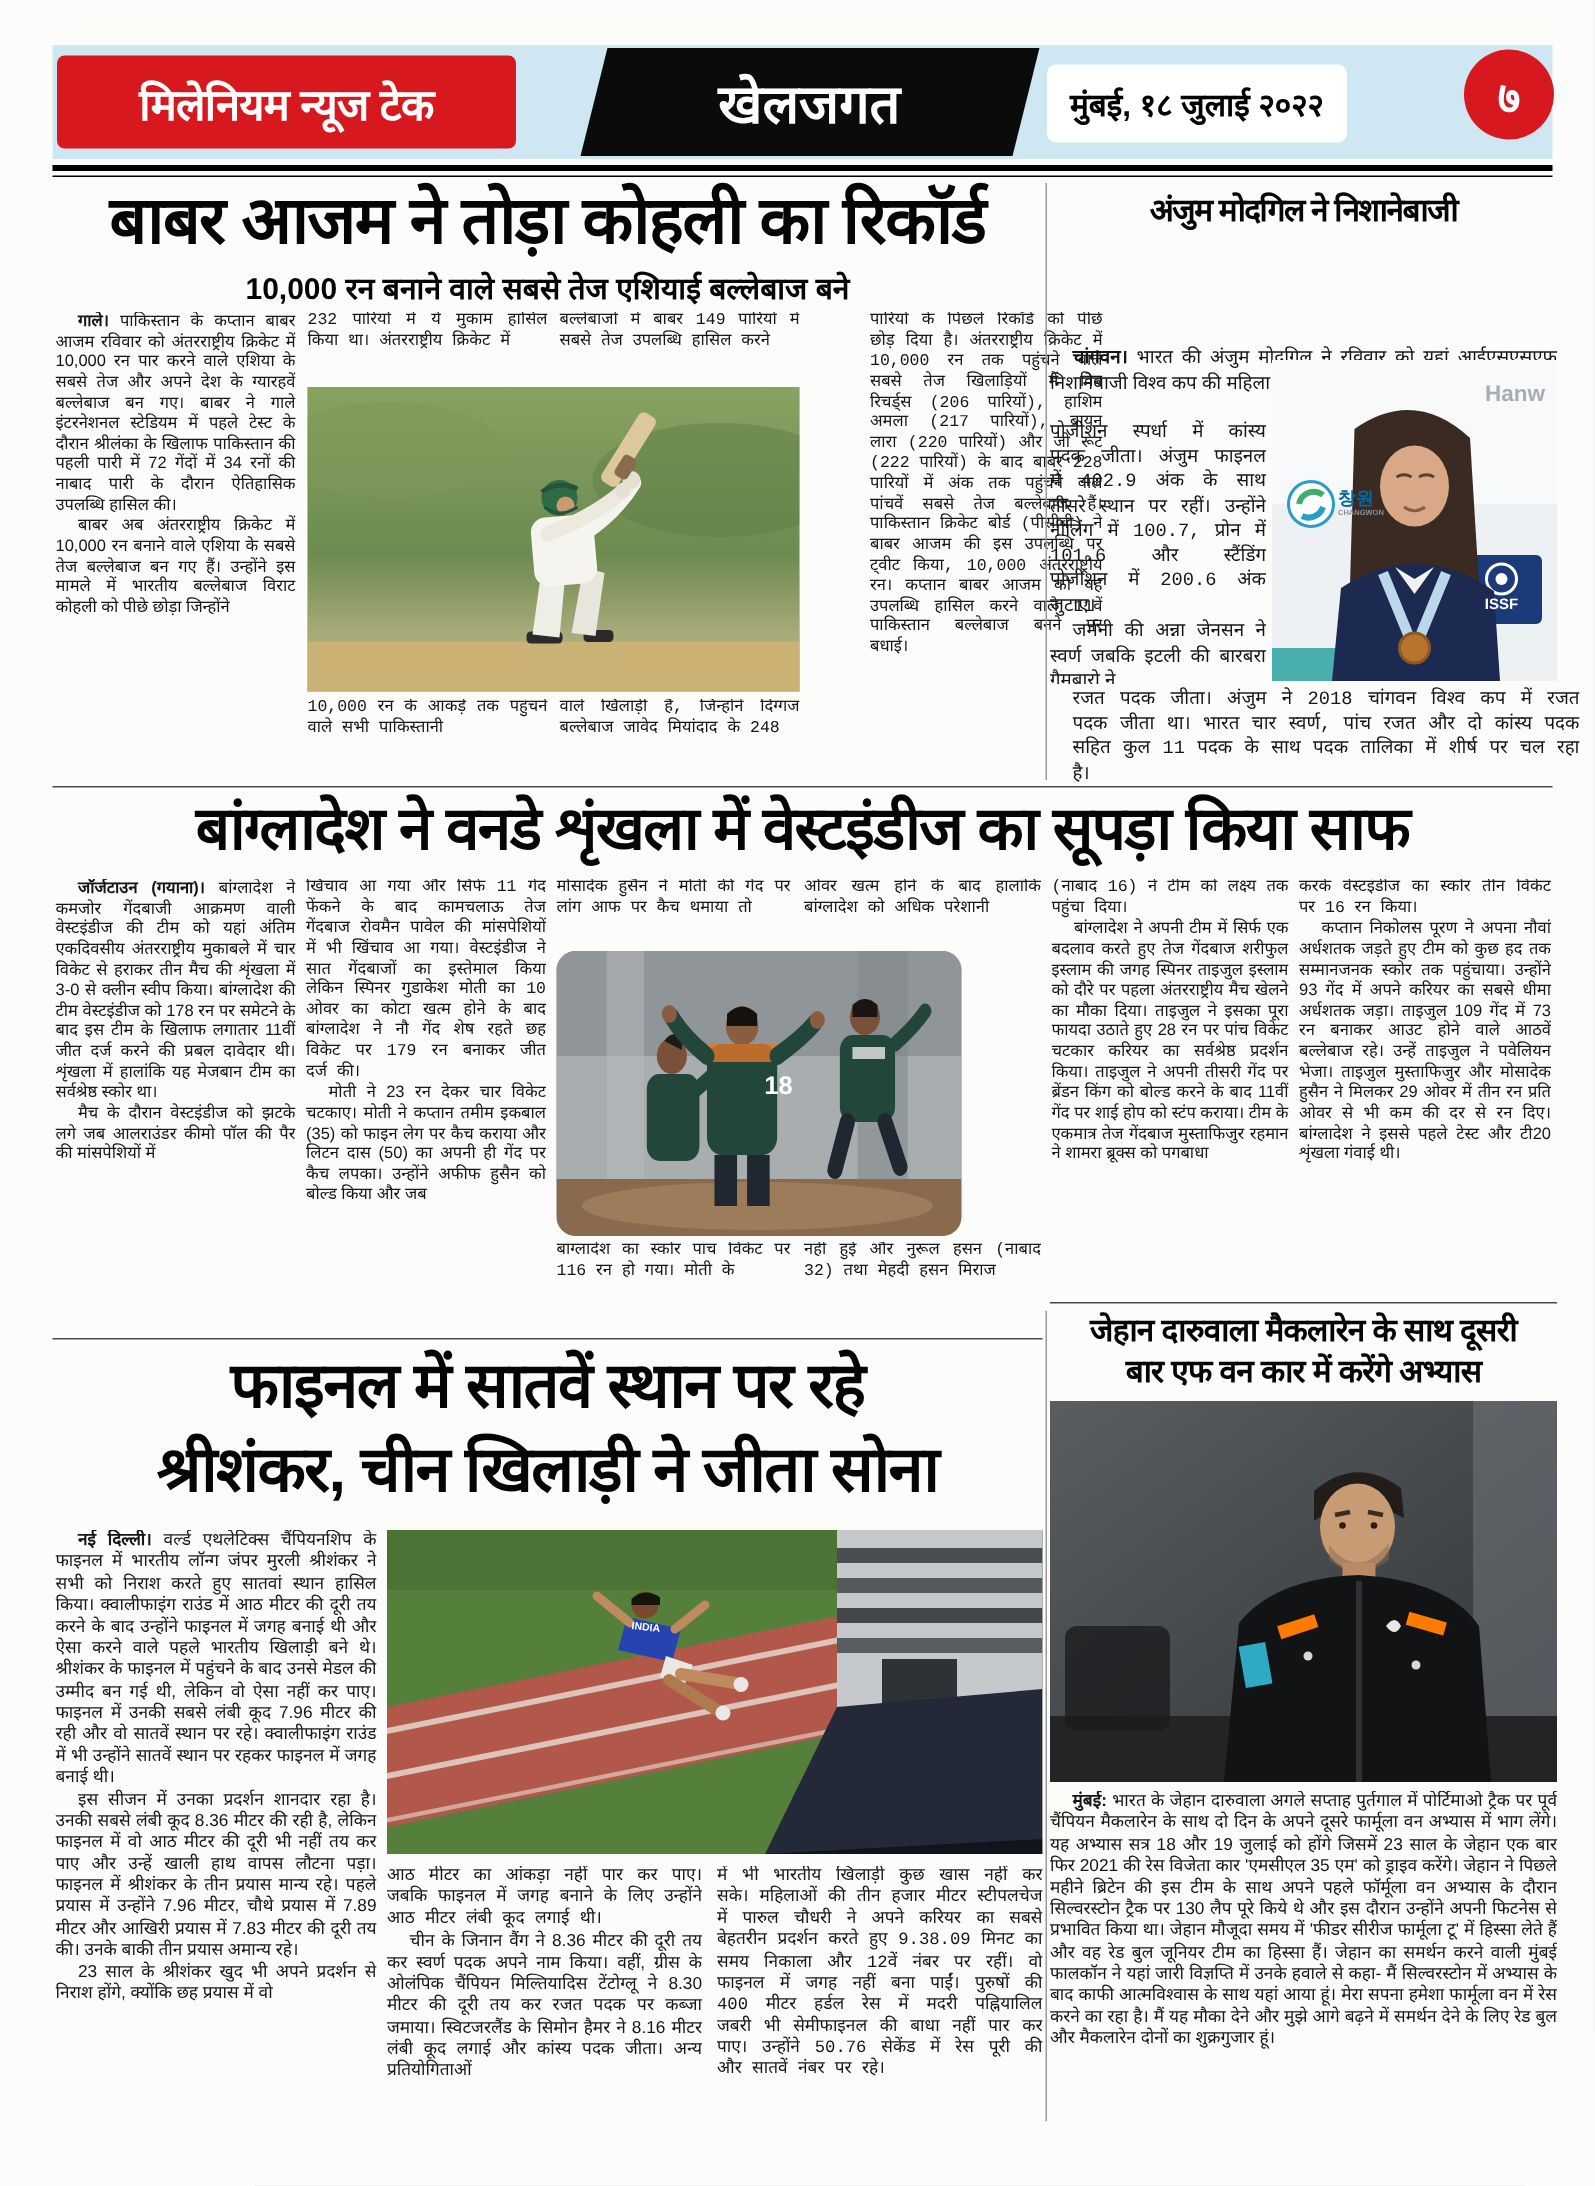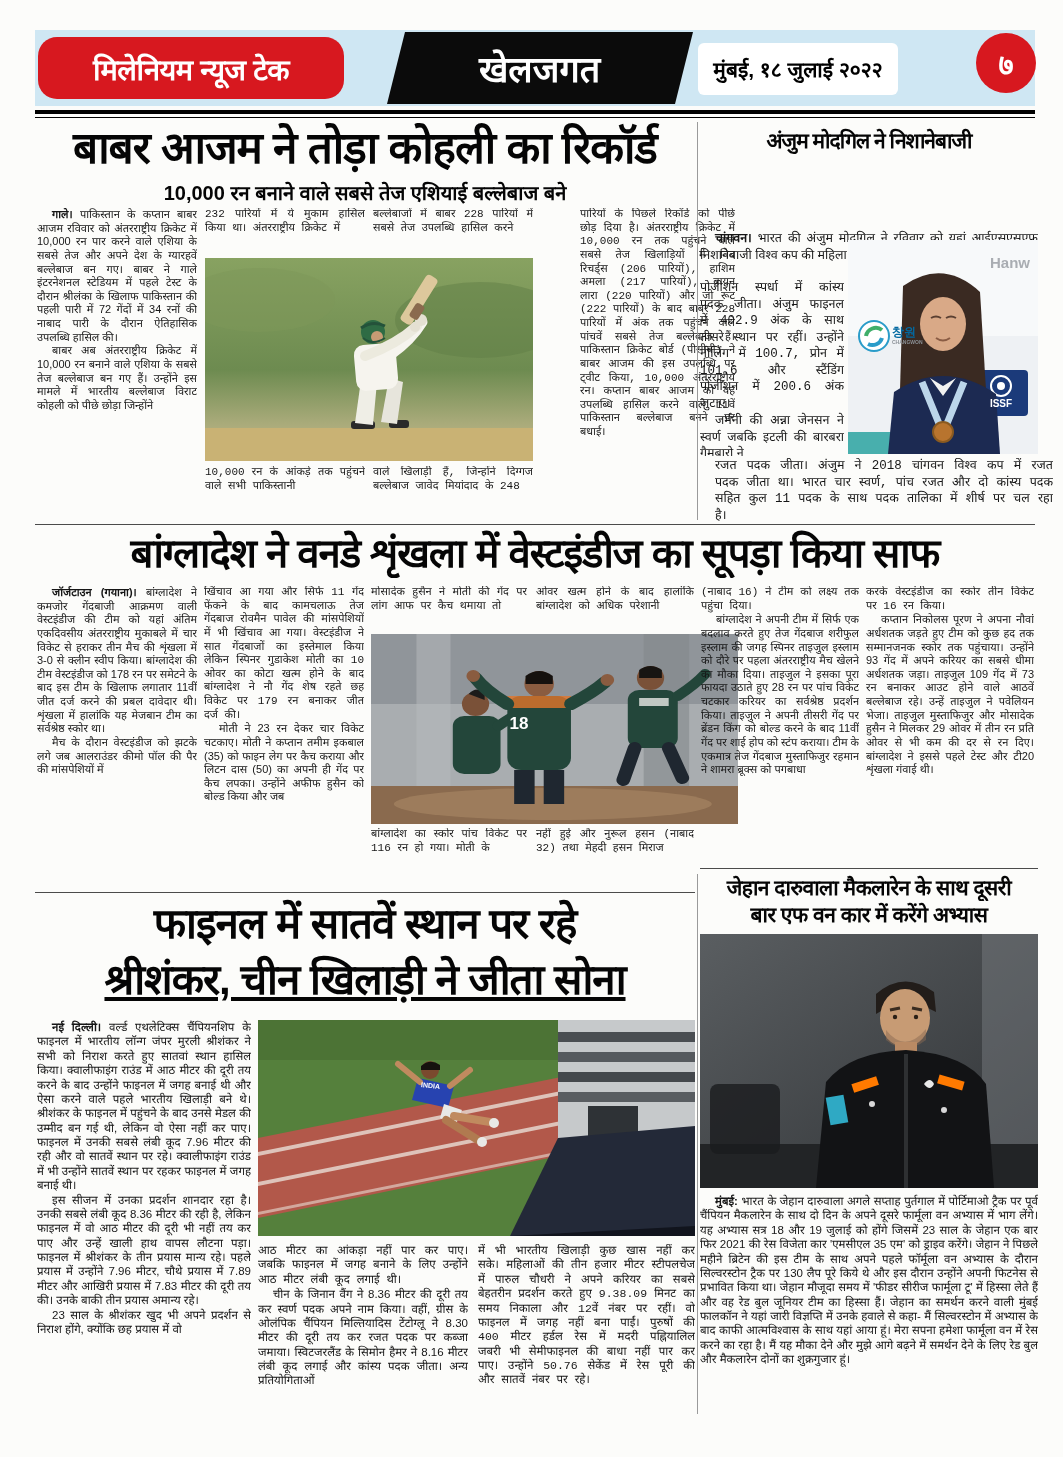--- a/index.html
+++ b/index.html
@@ -33,21 +33,21 @@
   .photo{overflow:hidden;background:#888;}
   .photo svg{display:block;width:100%;height:100%;}
   .plabel{position:absolute;font-weight:700;white-space:nowrap;}
 </style>
 </head>
 <body>
 
 <div class="page">
 
   <div class="abs mast-band" style="left:35px;top:30px;width:1000px;height:76px;"></div>
-  <div class="abs mast-logo" style="left:38px;top:37px;width:306px;height:62px;border-radius:19px;">
+  <div class="abs mast-logo" style="left:38px;top:37px;width:306px;height:62px;">
     <span>मिलेनियम न्यूज टेक</span>
   </div>
   <div class="abs mast-section" style="left:396px;top:32px;width:288px;height:72px;">
     <span>खेलजगत</span>
   </div>
   <div class="abs mast-date" style="left:698px;top:43px;width:200px;height:52px;">मुंबई, १८ जुलाई २०२२</div>
   <div class="abs mast-page" style="left:976px;top:33px;width:60px;height:60px;">
     <span>७</span>
   </div>
   <div class="abs rule" style="left:35px;top:110px;width:1000px;height:4px;"></div>
@@ -57,21 +57,21 @@
   <div class="abs sub" style="left:35px;top:180px;width:660px;height:26px;font-size:20px;line-height:26px;">10,000 रन बनाने वाले सबसे तेज एशियाई बल्लेबाज बने</div>
 
   <div class="abs bt s1" style="left:37px;top:208px;width:160px;height:316px;">
     <p><span class="dl">गाले।</span><span> पाकिस्तान के कप्तान बाबर आजम रविवार को अंतरराष्ट्रीय क्रिकेट में 10,000 रन पार करने वाले एशिया के सबसे तेज और अपने देश के ग्यारहवें बल्लेबाज बन गए। बाबर ने गाले इंटरनेशनल स्टेडियम में पहले टेस्ट के दौरान श्रीलंका के खिलाफ पाकिस्तान की पहली पारी में 72 गेंदों में 34 रनों की नाबाद पारी के दौरान ऐतिहासिक उपलब्धि हासिल की।</span></p>
     <p>बाबर अब अंतरराष्ट्रीय क्रिकेट में 10,000 रन बनाने वाले एशिया के सबसे तेज बल्लेबाज बन गए हैं। उन्होंने इस मामले में भारतीय बल्लेबाज विराट कोहली को पीछे छोड़ा जिन्होंने</p>
   </div>
   <div class="abs bt s1" style="left:205px;top:208px;width:160px;height:46px;">
     <p class="cont">232 पारियों में ये मुकाम हासिल किया था। अंतरराष्ट्रीय क्रिकेट में</p>
   </div>
   <div class="abs bt s1" style="left:373px;top:208px;width:160px;height:46px;">
-    <p class="cont">बल्लेबाजों में बाबर 228 पारियों में सबसे तेज उपलब्धि हासिल करने</p>
+    <p class="cont">बल्लेबाजों में बाबर 149 पारियों में सबसे तेज उपलब्धि हासिल करने</p>
   </div>
 
   <div class="abs photo" style="left:205px;top:258px;width:328px;height:203px;">
     <svg viewBox="0 0 328 203" preserveAspectRatio="none">
       <defs>
         <linearGradient id="gB" x1="0" y1="0" x2="0" y2="1">
           <stop offset="0" stop-color="#88a261"></stop>
             <stop offset="0.55" stop-color="#6d8b50"></stop>
           <stop offset="0.8" stop-color="#a6a978"></stop>
             <stop offset="1" stop-color="#cdbd8e"></stop>
@@ -162,21 +162,21 @@
     <p class="cont">खिंचाव आ गया और सिर्फ 11 गेंद फेंकने के बाद कामचलाऊ तेज गेंदबाज रोवमैन पावेल की मांसपेशियों में भी खिंचाव आ गया। वेस्टइंडीज ने सात गेंदबाजों का इस्तेमाल किया लेकिन स्पिनर गुडाकेश मोती का 10 ओवर का कोटा खत्म होने के बाद बांग्लादेश ने नौ गेंद शेष रहते छह विकेट पर 179 रन बनाकर जीत दर्ज की।</p>
     <p>मोती ने 23 रन देकर चार विकेट चटकाए। मोती ने कप्तान तमीम इकबाल (35) को फाइन लेग पर कैच कराया और लिटन दास (50) का अपनी ही गेंद पर कैच लपका। उन्होंने अफीफ हुसैन को बोल्ड किया और जब</p>
   </div>
   <div class="abs bt s1" style="left:371px;top:586px;width:156px;height:44px;">
     <p class="cont">मोसादेक हुसैन ने मोती की गेंद पर लांग आफ पर कैच थमाया तो</p>
   </div>
   <div class="abs bt s1" style="left:536px;top:586px;width:158px;height:44px;">
     <p class="cont">ओवर खत्म होने के बाद हालांकि बांग्लादेश को अधिक परेशानी</p>
   </div>
 
-  <div class="abs photo" style="left:371px;top:634px;width:367px;height:190px;">
+  <div class="abs photo" style="left:371px;top:634px;width:270px;height:190px;border-radius:13px;">
     <svg viewBox="0 0 323 190" preserveAspectRatio="none">
       <rect width="323" height="190" fill="#a9adb0"></rect>
       <rect width="323" height="70" fill="#90959a"></rect>
       <rect x="40" width="30" height="190" fill="#b8bbbd" opacity="0.5"></rect>
       <rect x="240" width="40" height="190" fill="#84888c" opacity="0.6"></rect>
       <rect y="152" width="323" height="38" fill="#8a6a4e"></rect>
       <ellipse cx="160" cy="170" rx="140" ry="16" fill="#a58562" opacity="0.7"></ellipse>
 
       <circle cx="92" cy="70" r="12" fill="#7a5138"></circle>
       <path d="M86 60 Q92 52 100 58 L100 66 Z" fill="#1c1b1a"></path>
@@ -214,21 +214,21 @@
     <p class="cont">(नाबाद 16) ने टीम को लक्ष्य तक पहुंचा दिया।</p>
     <p>बांग्लादेश ने अपनी टीम में सिर्फ एक बदलाव करते हुए तेज गेंदबाज शरीफुल इस्लाम की जगह स्पिनर ताइजुल इस्लाम को दौरे पर पहला अंतरराष्ट्रीय मैच खेलने का मौका दिया। ताइजुल ने इसका पूरा फायदा उठाते हुए 28 रन पर पांच विकेट चटकार करियर का सर्वश्रेष्ठ प्रदर्शन किया। ताइजुल ने अपनी तीसरी गेंद पर ब्रेंडन किंग को बोल्ड करने के बाद 11वीं गेंद पर शाई होप को स्टंप कराया। टीम के एकमात्र तेज गेंदबाज मुस्ताफिजुर रहमान ने शामरा ब्रूक्स को पगबाधा</p>
   </div>
   <div class="abs bt s1" style="left:866px;top:586px;width:168px;height:298px;">
     <p class="cont">करके वेस्टइंडीज का स्कोर तीन विकेट पर 16 रन किया।</p>
     <p>कप्तान निकोलस पूरण ने अपना नौवां अर्धशतक जड़ते हुए टीम को कुछ हद तक सम्मानजनक स्कोर तक पहुंचाया। उन्होंने 93 गेंद में अपने करियर का सबसे धीमा अर्धशतक जड़ा। ताइजुल 109 गेंद में 73 रन बनाकर आउट होने वाले आठवें बल्लेबाज रहे। उन्हें ताइजुल ने पवेलियन भेजा। ताइजुल मुस्ताफिजुर और मोसादेक हुसैन ने मिलकर 29 ओवर में तीन रन प्रति ओवर से भी कम की दर से रन दिए। बांग्लादेश ने इससे पहले टेस्ट और टी20 शृंखला गंवाई थी।</p>
   </div>
 
   <div class="abs rule" style="left:35px;top:892px;width:660px;height:1px;opacity:0.7;"></div>
   <div class="abs hx" style="left:35px;top:898px;width:660px;height:52px;font-size:42px;line-height:52px;">फाइनल में सातवें स्थान पर रहे</div>
-  <div class="abs hx" style="left:35px;top:954px;width:660px;height:52px;font-size:42px;line-height:52px;text-decoration:underline;">श्रीशंकर, चीन खिलाड़ी ने जीता सोना</div>
+  <div class="abs hx" style="left:35px;top:954px;width:660px;height:52px;font-size:42px;line-height:52px;">श्रीशंकर, चीन खिलाड़ी ने जीता सोना</div>
 
   <div class="abs bt s3" style="left:37px;top:1020px;width:214px;height:394px;">
     <p><span class="dl">नई दिल्ली।</span><span> वर्ल्ड एथलेटिक्स चैंपियनशिप के फाइनल में भारतीय लॉन्ग जंपर मुरली श्रीशंकर ने सभी को निराश करते हुए सातवां स्थान हासिल किया। क्वालीफाइंग राउंड में आठ मीटर की दूरी तय करने के बाद उन्होंने फाइनल में जगह बनाई थी और ऐसा करने वाले पहले भारतीय खिलाड़ी बने थे। श्रीशंकर के फाइनल में पहुंचने के बाद उनसे मेडल की उम्मीद बन गई थी, लेकिन वो ऐसा नहीं कर पाए। फाइनल में उनकी सबसे लंबी कूद 7.96 मीटर की रही और वो सातवें स्थान पर रहे। क्वालीफाइंग राउंड में भी उन्होंने सातवें स्थान पर रहकर फाइनल में जगह बनाई थी।</span></p>
     <p>इस सीजन में उनका प्रदर्शन शानदार रहा है। उनकी सबसे लंबी कूद 8.36 मीटर की रही है, लेकिन फाइनल में वो आठ मीटर की दूरी भी नहीं तय कर पाए और उन्हें खाली हाथ वापस लौटना पड़ा। फाइनल में श्रीशंकर के तीन प्रयास मान्य रहे। पहले प्रयास में उन्होंने 7.96 मीटर, चौथे प्रयास में 7.89 मीटर और आखिरी प्रयास में 7.83 मीटर की दूरी तय की। उनके बाकी तीन प्रयास अमान्य रहे।</p>
     <p>23 साल के श्रीशंकर खुद भी अपने प्रदर्शन से निराश होंगे, क्योंकि छह प्रयास में वो</p>
   </div>
 
   <div class="abs photo" style="left:258px;top:1020px;width:437px;height:216px;">
     <svg viewBox="0 0 437 216" preserveAspectRatio="none">
       <rect width="437" height="216" fill="#55803c"></rect>

